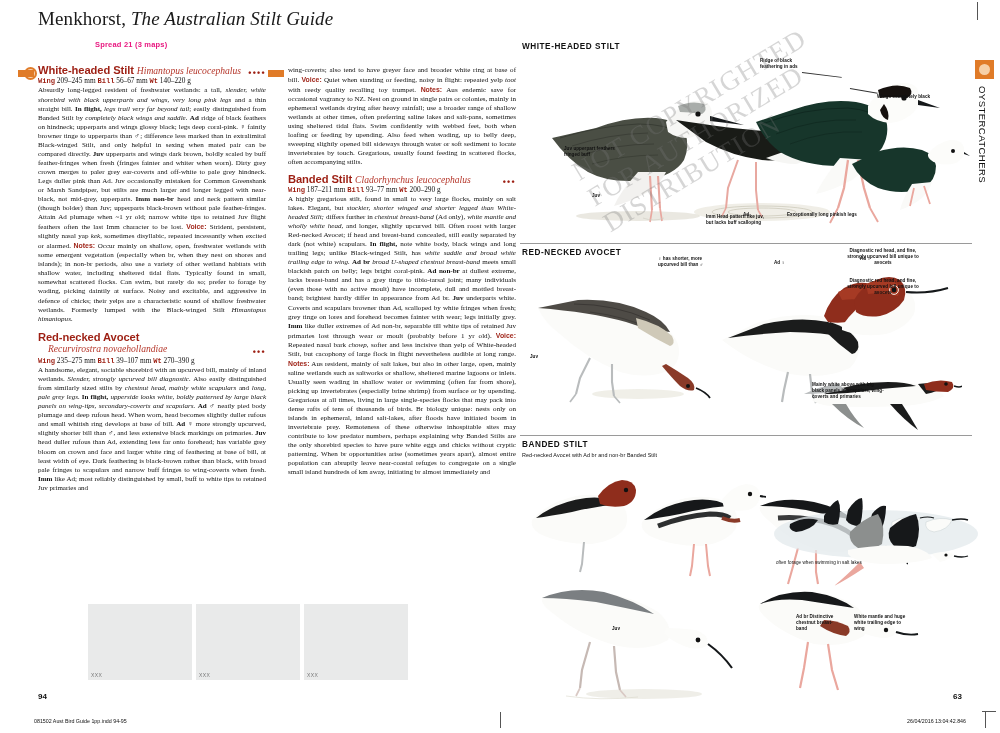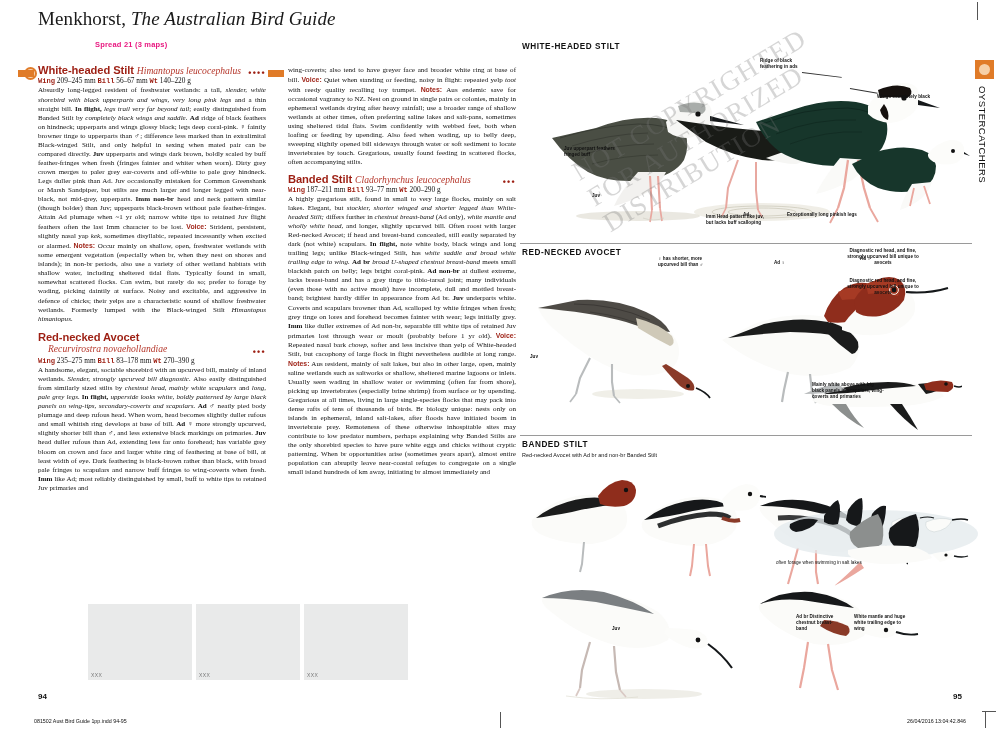--- a/index.html
+++ b/index.html
@@ -294,21 +294,21 @@
     background: #555;
   }
 </style>
 </head>
 <body>
 
 <div class="page">
 
   <div class="book-header">
     <span>Menkhorst,</span>
-    <span class="ital">The Australian Bird Guide</span>
+    <span class="ital">The Australian Stilt Guide</span>
   </div>
   <div class="header-rule-right"></div>
 
   <div class="spread-note">Spread 21 (3 maps)</div>
 
   <div class="left-page">
 
     <div class="col col-1">
 
       <div class="species-block">
@@ -333,21 +333,21 @@
         <div class="bullet-bar"></div>
         <div class="sp-head two-line" style="line-height:12px;">
           <span>Red-necked Avocet</span>
           <span class="sci">Recurvirostra novaehollandiae</span>
           <span class="dots low">•••</span>
         </div>
         <div class="biom">
           <b>Wing</b>
           <span>235–275 mm</span>
           <b>Bill</b>
-          <span>83–178 mm</span>
+          <span>39–107 mm</span>
           <b>Wt</b>
           <span>270–390 g</span>
         </div>
         <div class="body-para">A handsome, elegant, sociable shorebird with an upcurved bill, mainly of inland wetlands. <i>Slender, strongly upcurved bill diagnostic.</i> Also easily distinguished from similarly sized stilts by <i>chestnut head, mainly white scapulars</i> and <i>long, pale grey legs.</i> <b>In flight,</b> <i>upperside looks white, boldly patterned by large black panels on wing-tips, secondary-coverts and scapulars.</i> <b>Ad</b> ♂ neatly pied body plumage and deep rufous head. When worn, head becomes slightly duller rufous and small whitish ring develops at base of bill. <b>Ad</b> ♀ more strongly upcurved, slightly shorter bill than ♂, and less extensive black markings on primaries. <b>Juv</b> head duller rufous than Ad, extending less far onto forehead; has variable grey bloom on crown and face and larger white ring of feathering at base of bill, at least width of eye. Dark feathering is black-brown rather than black, with broad pale fringes to scapulars and narrow buff fringes to wing-coverts when fresh. <b>Imm</b> like Ad; most reliably distinguished by small, buff to white tips to retained Juv primaries and</div>
       </div>
 
     </div>
 
     <div class="col col-2">
 
@@ -609,21 +609,21 @@
   <div class="watermark">NOT COPYRIGHTED FOR AUTHORIZED DISTRIBUTION</div>
 
   <div class="side-tab">
     <div class="dot">
         <i></i>
       </div>
     <div class="tab-text">OYSTERCATCHERS</div>
   </div>
 
   <div class="folio folio-l">94</div>
-  <div class="folio folio-r">95</div>
+  <div class="folio folio-r">63</div>
 
   <div class="imprint imprint-l">081502 Aust Bird Guide 1pp.indd   94-95</div>
   <div class="imprint imprint-r">26/04/2016   13:04:42.846</div>
 
   <div class="crop-center"></div>
   <div class="crop-right"></div>
   <div class="crop-right-h"></div>
 
 </div>
 

